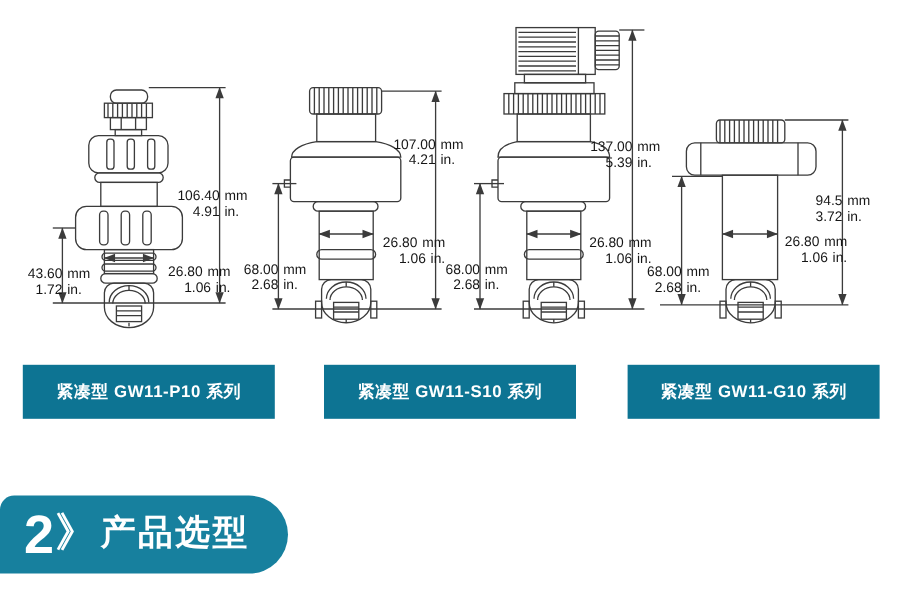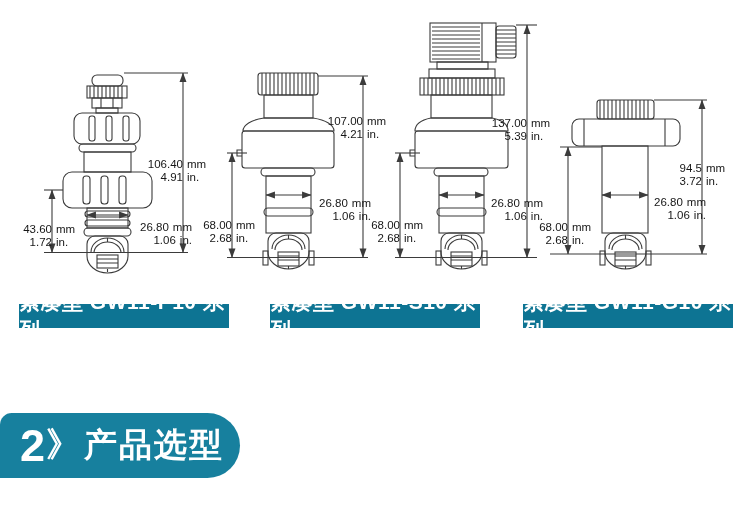--- a/index.html
+++ b/index.html
@@ -12,38 +12,38 @@
   
   .dim { position:absolute; color:#161616; font-size:11.5px; line-height:12.5px; white-space:nowrap;margin-top:11px; }
   .dim.split { display:grid; grid-template-columns:52px 30px; column-gap:4px; }
   .dim.split .num { text-align:right; }
   .dim.split .unit { text-align:left; }
   .dim.center { width:60px; text-align:right; }
   .dim.center .unit { margin-left:4px; }
 
   
   .series-bar {
-    position:absolute; top:304px; height:24px; background:#0d7493; color:#ffffff;
+    position:absolute; top:304px; height:45px; background:#0d7493; color:#ffffff;
     display:flex; align-items:center; justify-content:center;
-    font-size:21px; font-weight:600; letter-spacing:0.5px;
+    font-size:14px; font-weight:600; letter-spacing:0.5px;
   }
   #bar1 { left:19px;  width:210px; }
   #bar2 { left:270px; width:210px; }
   #bar3 { left:523px; width:210px; }
 
   
   .banner {
     position:absolute; left:0; top:413px; width:240px; height:65px;
     background:#17809e; color:#ffffff;
     border-radius:12px 33px 33px 0;
     display:flex; align-items:center; padding-left:20px; box-sizing:border-box;
   }
   .banner .num  { font-size:45px; font-weight:700; line-height:1; }
   .banner .sep  { font-size:34px; font-weight:700; line-height:1; margin:0 4px 4px 1px; }
-  .banner .ttl  { font-size:33px; font-weight:700; line-height:1; letter-spacing:2px; margin-bottom:2px; }
+  .banner .ttl  { font-size:29px; font-weight:700; line-height:1; letter-spacing:2px; margin-bottom:2px; }
 </style>
 </head>
 <body>
 
 <div id="stage">
 
   <svg width="750" height="300" viewBox="0 0 750 300">
     <defs>
       <marker id="ah" viewBox="0 0 10 8" refX="9.5" refY="4" markerWidth="9" markerHeight="7.2" orient="auto-start-reverse">
         <path d="M0.5,0.5 L10,4 L0.5,7.5 z" fill="#3b3b3b" stroke="none"></path>

